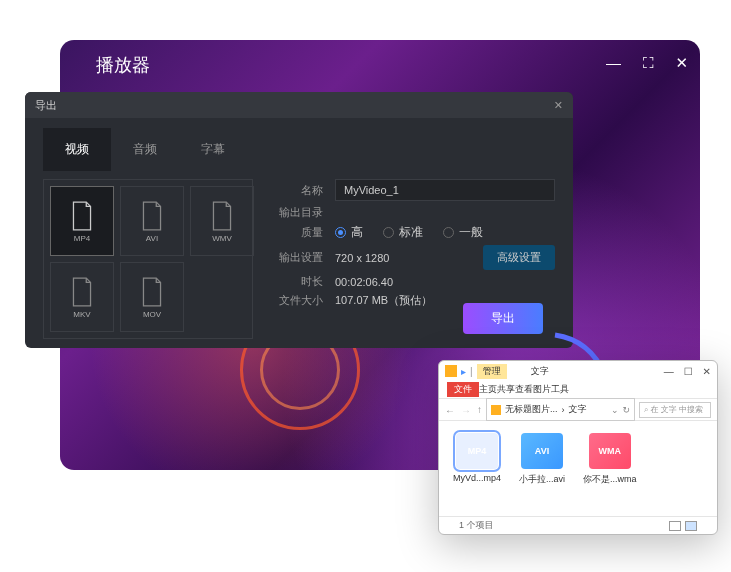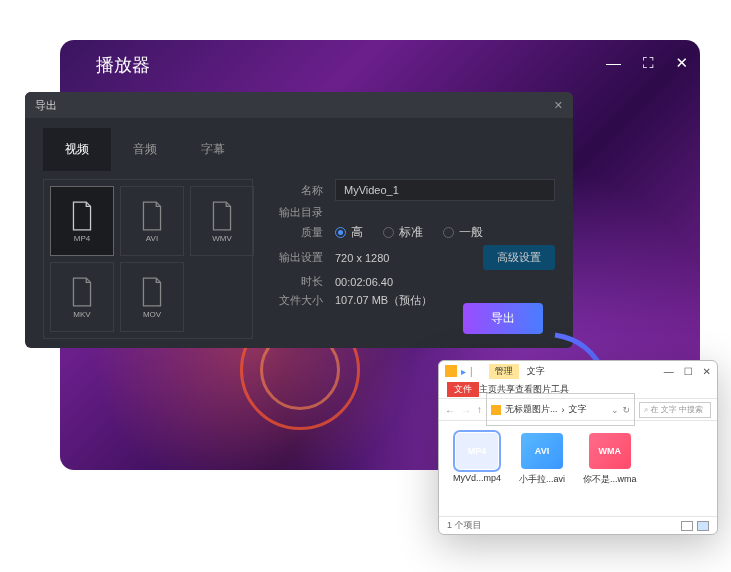--- a/index.html
+++ b/index.html
@@ -36,39 +36,39 @@
 .rdot{width:11px;height:11px;border:1px solid #666;border-radius:50%;display:flex;align-items:center;justify-content:center}
 .rdot.on{border-color:#4a90ff}
 .rdot.on::after{content:"";width:5px;height:5px;background:#4a90ff;border-radius:50%}
 .val{color:#ccc;font-size:11px}
 .adv{padding:5px 14px;background:#0c4a6e;color:#ccc;font-size:11px;cursor:pointer;border-radius:3px}
 .export-btn{position:absolute;right:30px;bottom:14px;padding:7px 28px;background:linear-gradient(90deg,#9b4dff,#4a7dff);color:#fff;border-radius:4px;cursor:pointer;font-size:12px}
 .arrow{position:absolute;top:330px;left:550px;width:70px;height:60px}
 .explorer{position:absolute;top:360px;left:438px;width:280px;height:175px;background:#fff;border:1px solid #bbb;border-radius:6px;box-shadow:0 10px 40px rgba(0,0,0,.25);font-size:10px;color:#333}
 .ex-top{height:20px;display:flex;align-items:center;padding:0 6px;gap:4px}
 .ex-ic{width:12px;height:12px;background:#ffb020}
-.ex-tabs{display:flex;gap:2px;margin-left:12px}
+.ex-tabs{display:flex;gap:18px;margin-left:0}
 .ex-tab{padding:1px 6px;font-size:9px}
 .ex-tab.hl{background:#ffe69a}
 .ex-ctrl{margin-left:auto;display:flex;gap:10px;color:#555}
 .ex-menu{height:18px;display:flex;align-items:center;padding:0 8px;border-bottom:1px solid #e5e5e5;font-size:9px}
 .ex-menu .file-tab{background:#e8443b;color:#fff;padding:1px 7px}
 .ex-path{height:22px;display:flex;align-items:center;padding:0 6px;gap:4px;border-bottom:1px solid #e5e5e5}
 .ex-nav{display:flex;gap:6px;color:#888}
-.ex-addr{flex:1;height:33px;border:1px solid #ccc;display:flex;align-items:center;padding:0 4px;font-size:9px;gap:4px}
+.ex-addr{flex:1;height:23px;border:1px solid #ccc;display:flex;align-items:center;padding:0 4px;font-size:9px;gap:4px}
 .ex-search{width:72px;height:16px;border:1px solid #ccc;font-size:8px;color:#999;display:flex;align-items:center;padding:0 4px;gap:2px}
 .ex-files{display:flex;gap:18px;padding:12px 14px}
 .file{display:flex;flex-direction:column;align-items:center;gap:4px;cursor:pointer}
 .file-ic{width:42px;height:36px;border-radius:4px;display:flex;align-items:center;justify-content:center;color:#fff;font-size:9px;font-weight:600}
 .file.sel .file-ic{outline:2px solid #7aa8ff;outline-offset:1px;background:#e8f0ff}
 .fi-mp4{background:linear-gradient(135deg,#6a8dff,#4a6dff)}
 .fi-avi{background:linear-gradient(135deg,#5ab8ff,#3a98ff)}
 .fi-wma{background:linear-gradient(135deg,#ff6b8a,#ff4b6a)}
 .file-name{font-size:9px;color:#333;max-width:58px;text-align:center;white-space:nowrap;overflow:hidden;text-overflow:ellipsis}
-.ex-status{position:absolute;bottom:0;left:0;right:0;height:18px;border-top:1px solid #e5e5e5;display:flex;align-items:center;padding:0 8px;font-size:9px;color:#666;justify-content:space-between}
+.ex-status{position:absolute;bottom:0;left:0;right:0;height:18px;border-top:1px solid #e5e5e5;display:flex;align-items:center;padding:0 20px;font-size:9px;color:#666;justify-content:space-between}
 .view-ic{display:flex;gap:4px}
 .view-ic span{width:12px;height:10px;border:1px solid #999}
 </style>
 </head>
 <body>
 
 <div class="bg">
   <div class="neon"></div>
   <div class="neon2"></div>
   <div class="titlebar">

